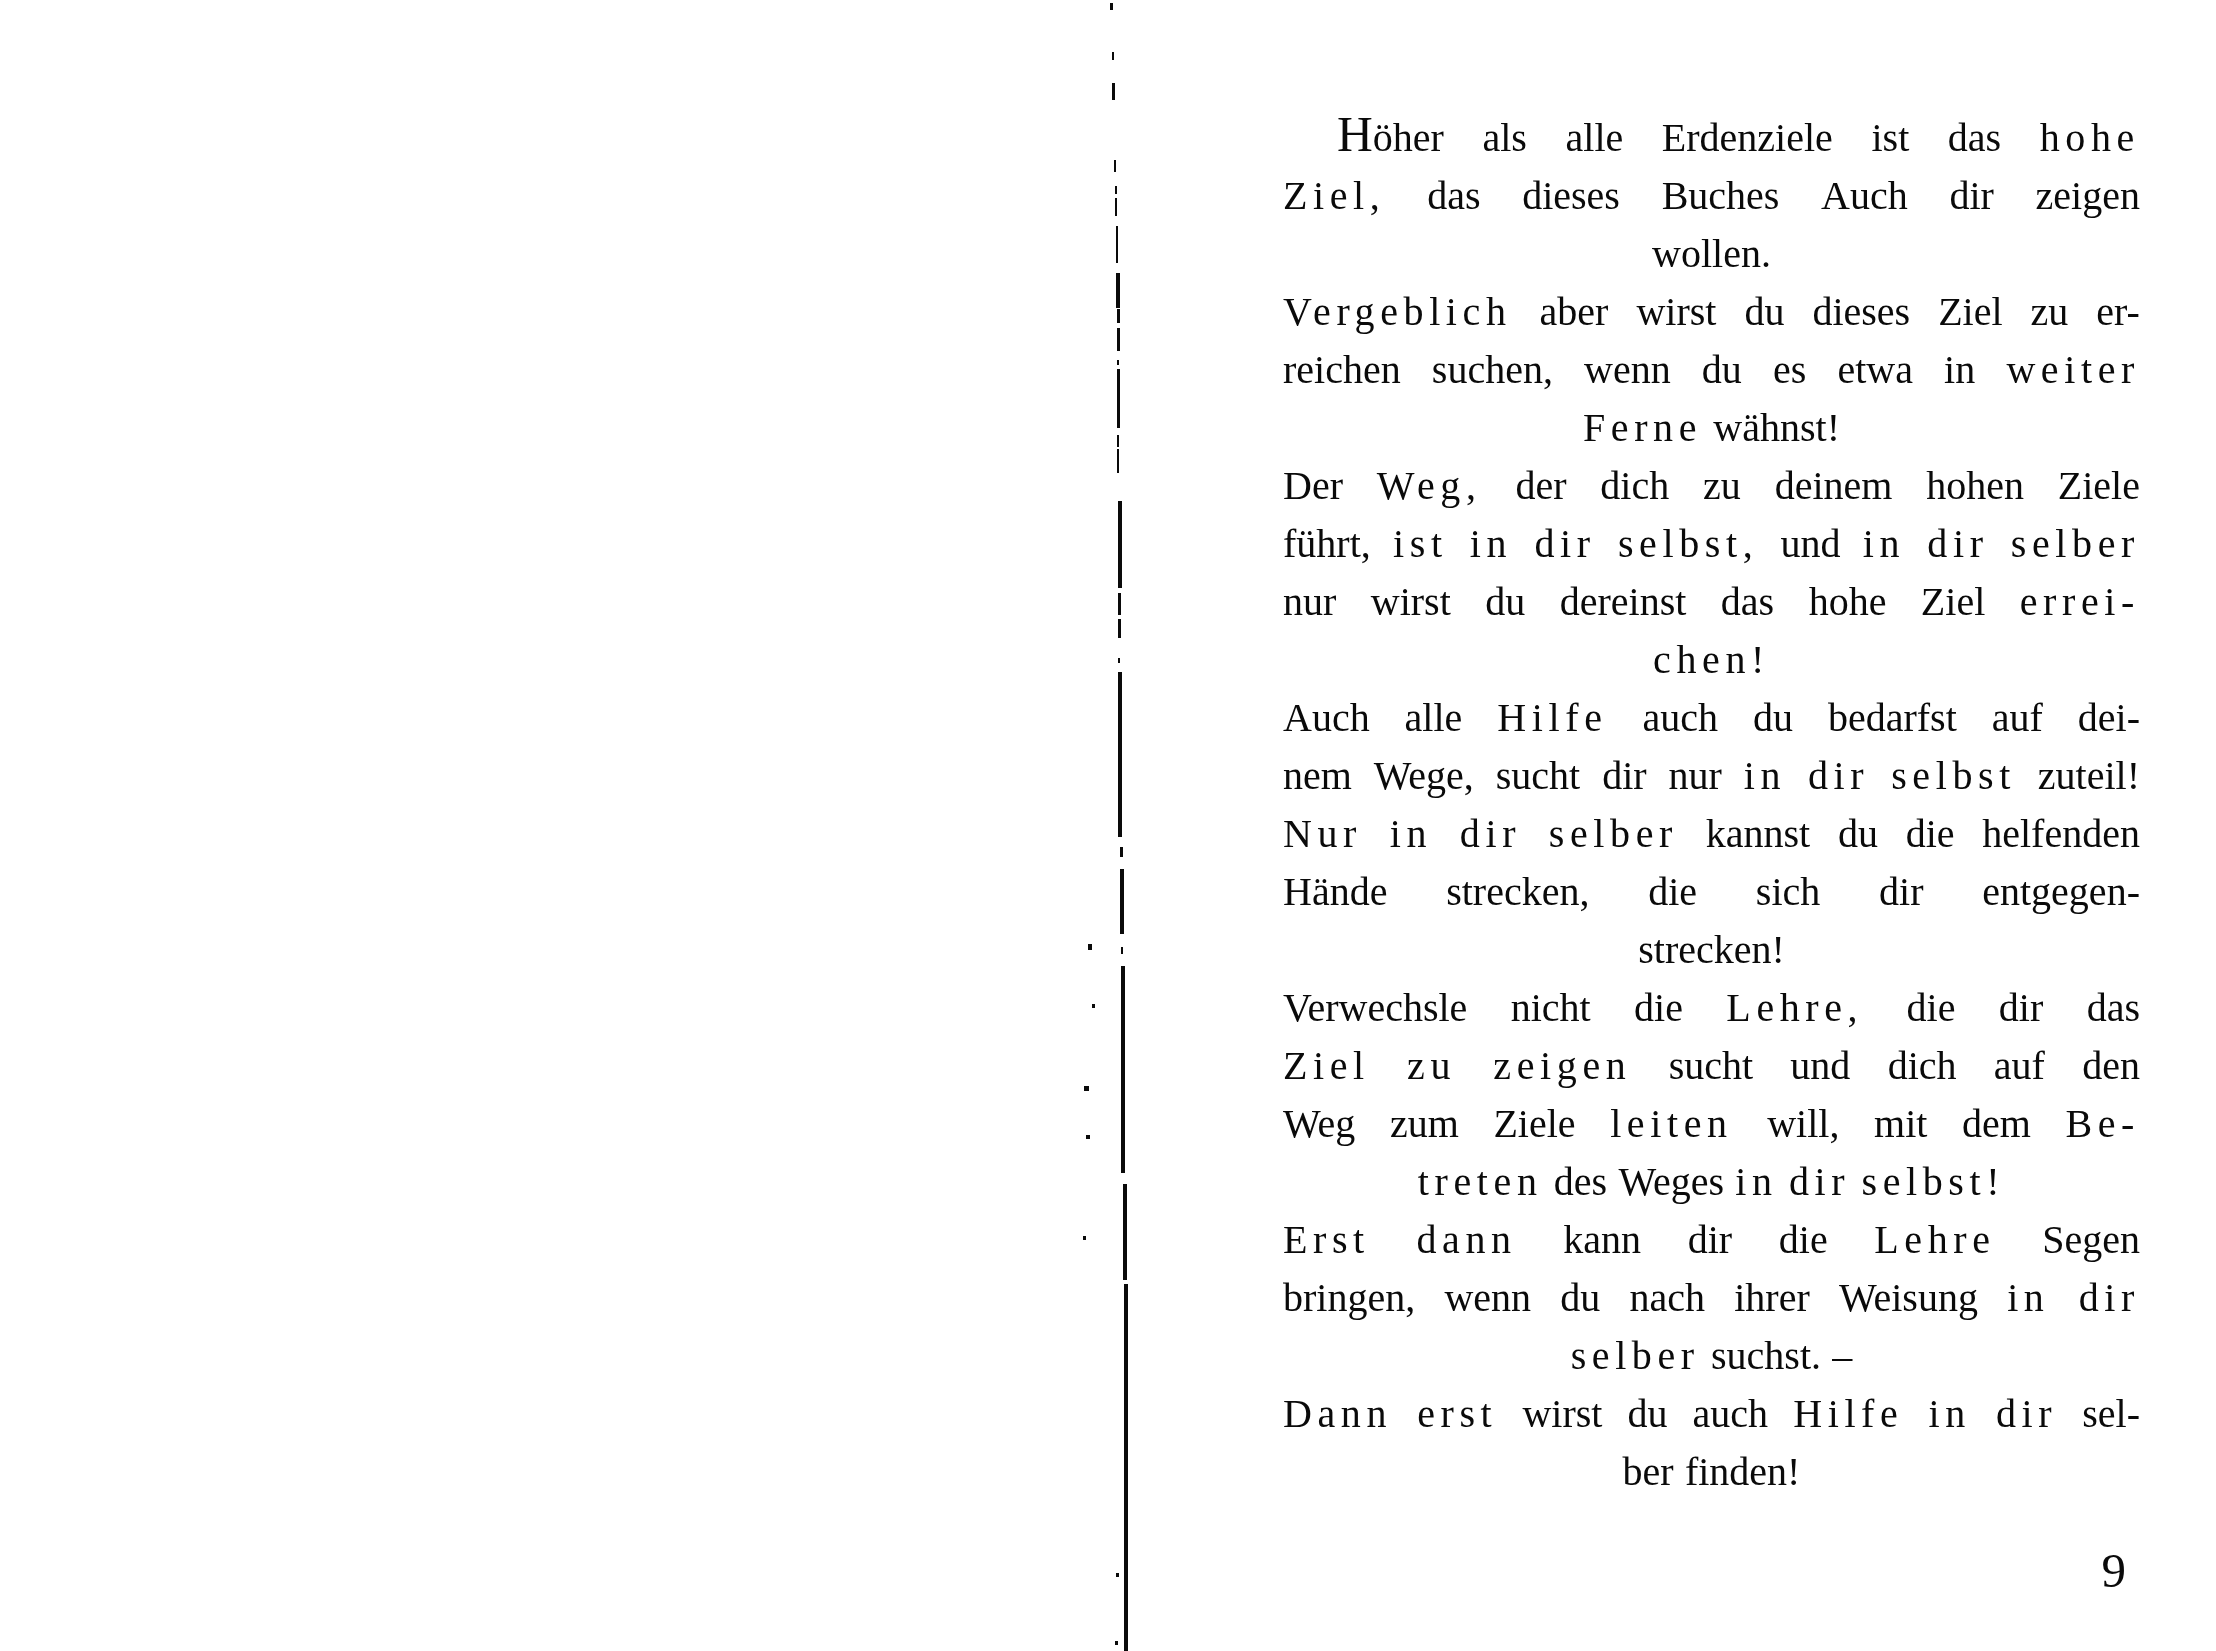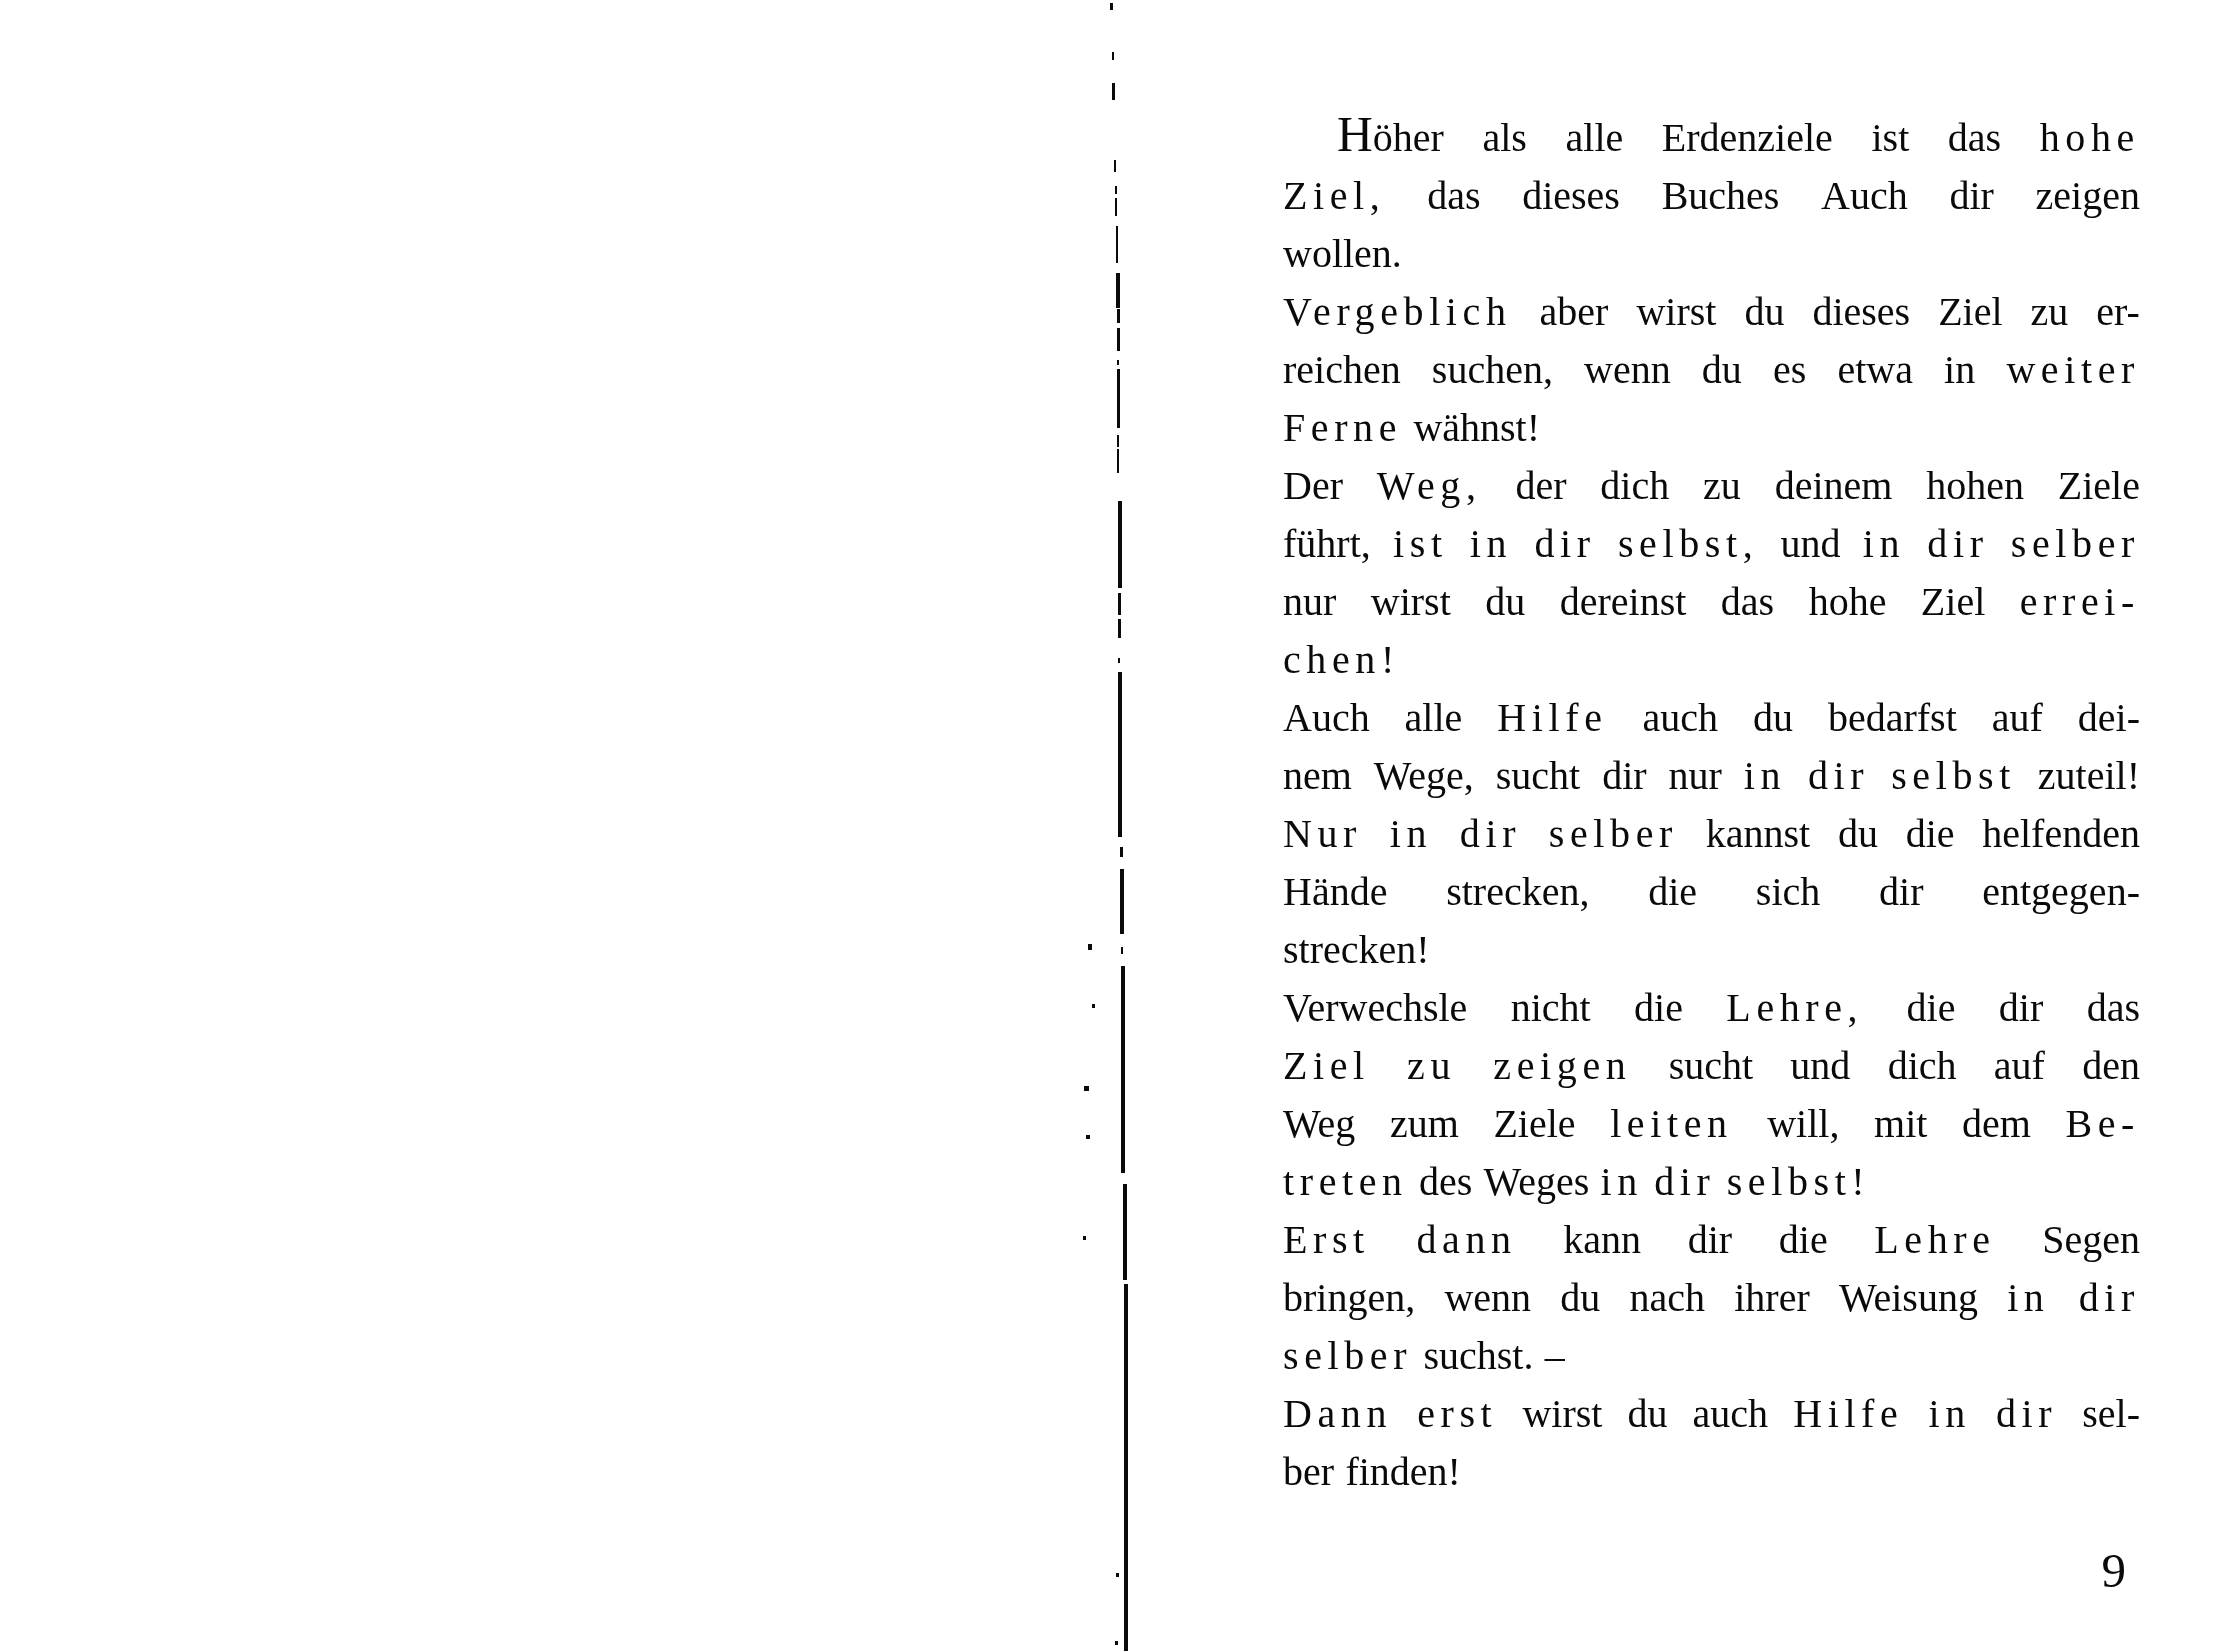--- a/index.html
+++ b/index.html
@@ -33,21 +33,21 @@
     left: 1283px;
     top: 106px;
     width: 857px;
   }
   .line {
     display: flex;
     box-sizing: border-box;
     height: 58px;
     padding-top: 7.8px;
     align-items: baseline;
-    justify-content: flex-start;
+    justify-content: center;
     gap: 11.3px;
     font-size: 40px;
     white-space: nowrap;
   }
   .line.just {
     justify-content: space-between;
     gap: 12px;
   }
   .line.indent {
     padding-left: 54px;

